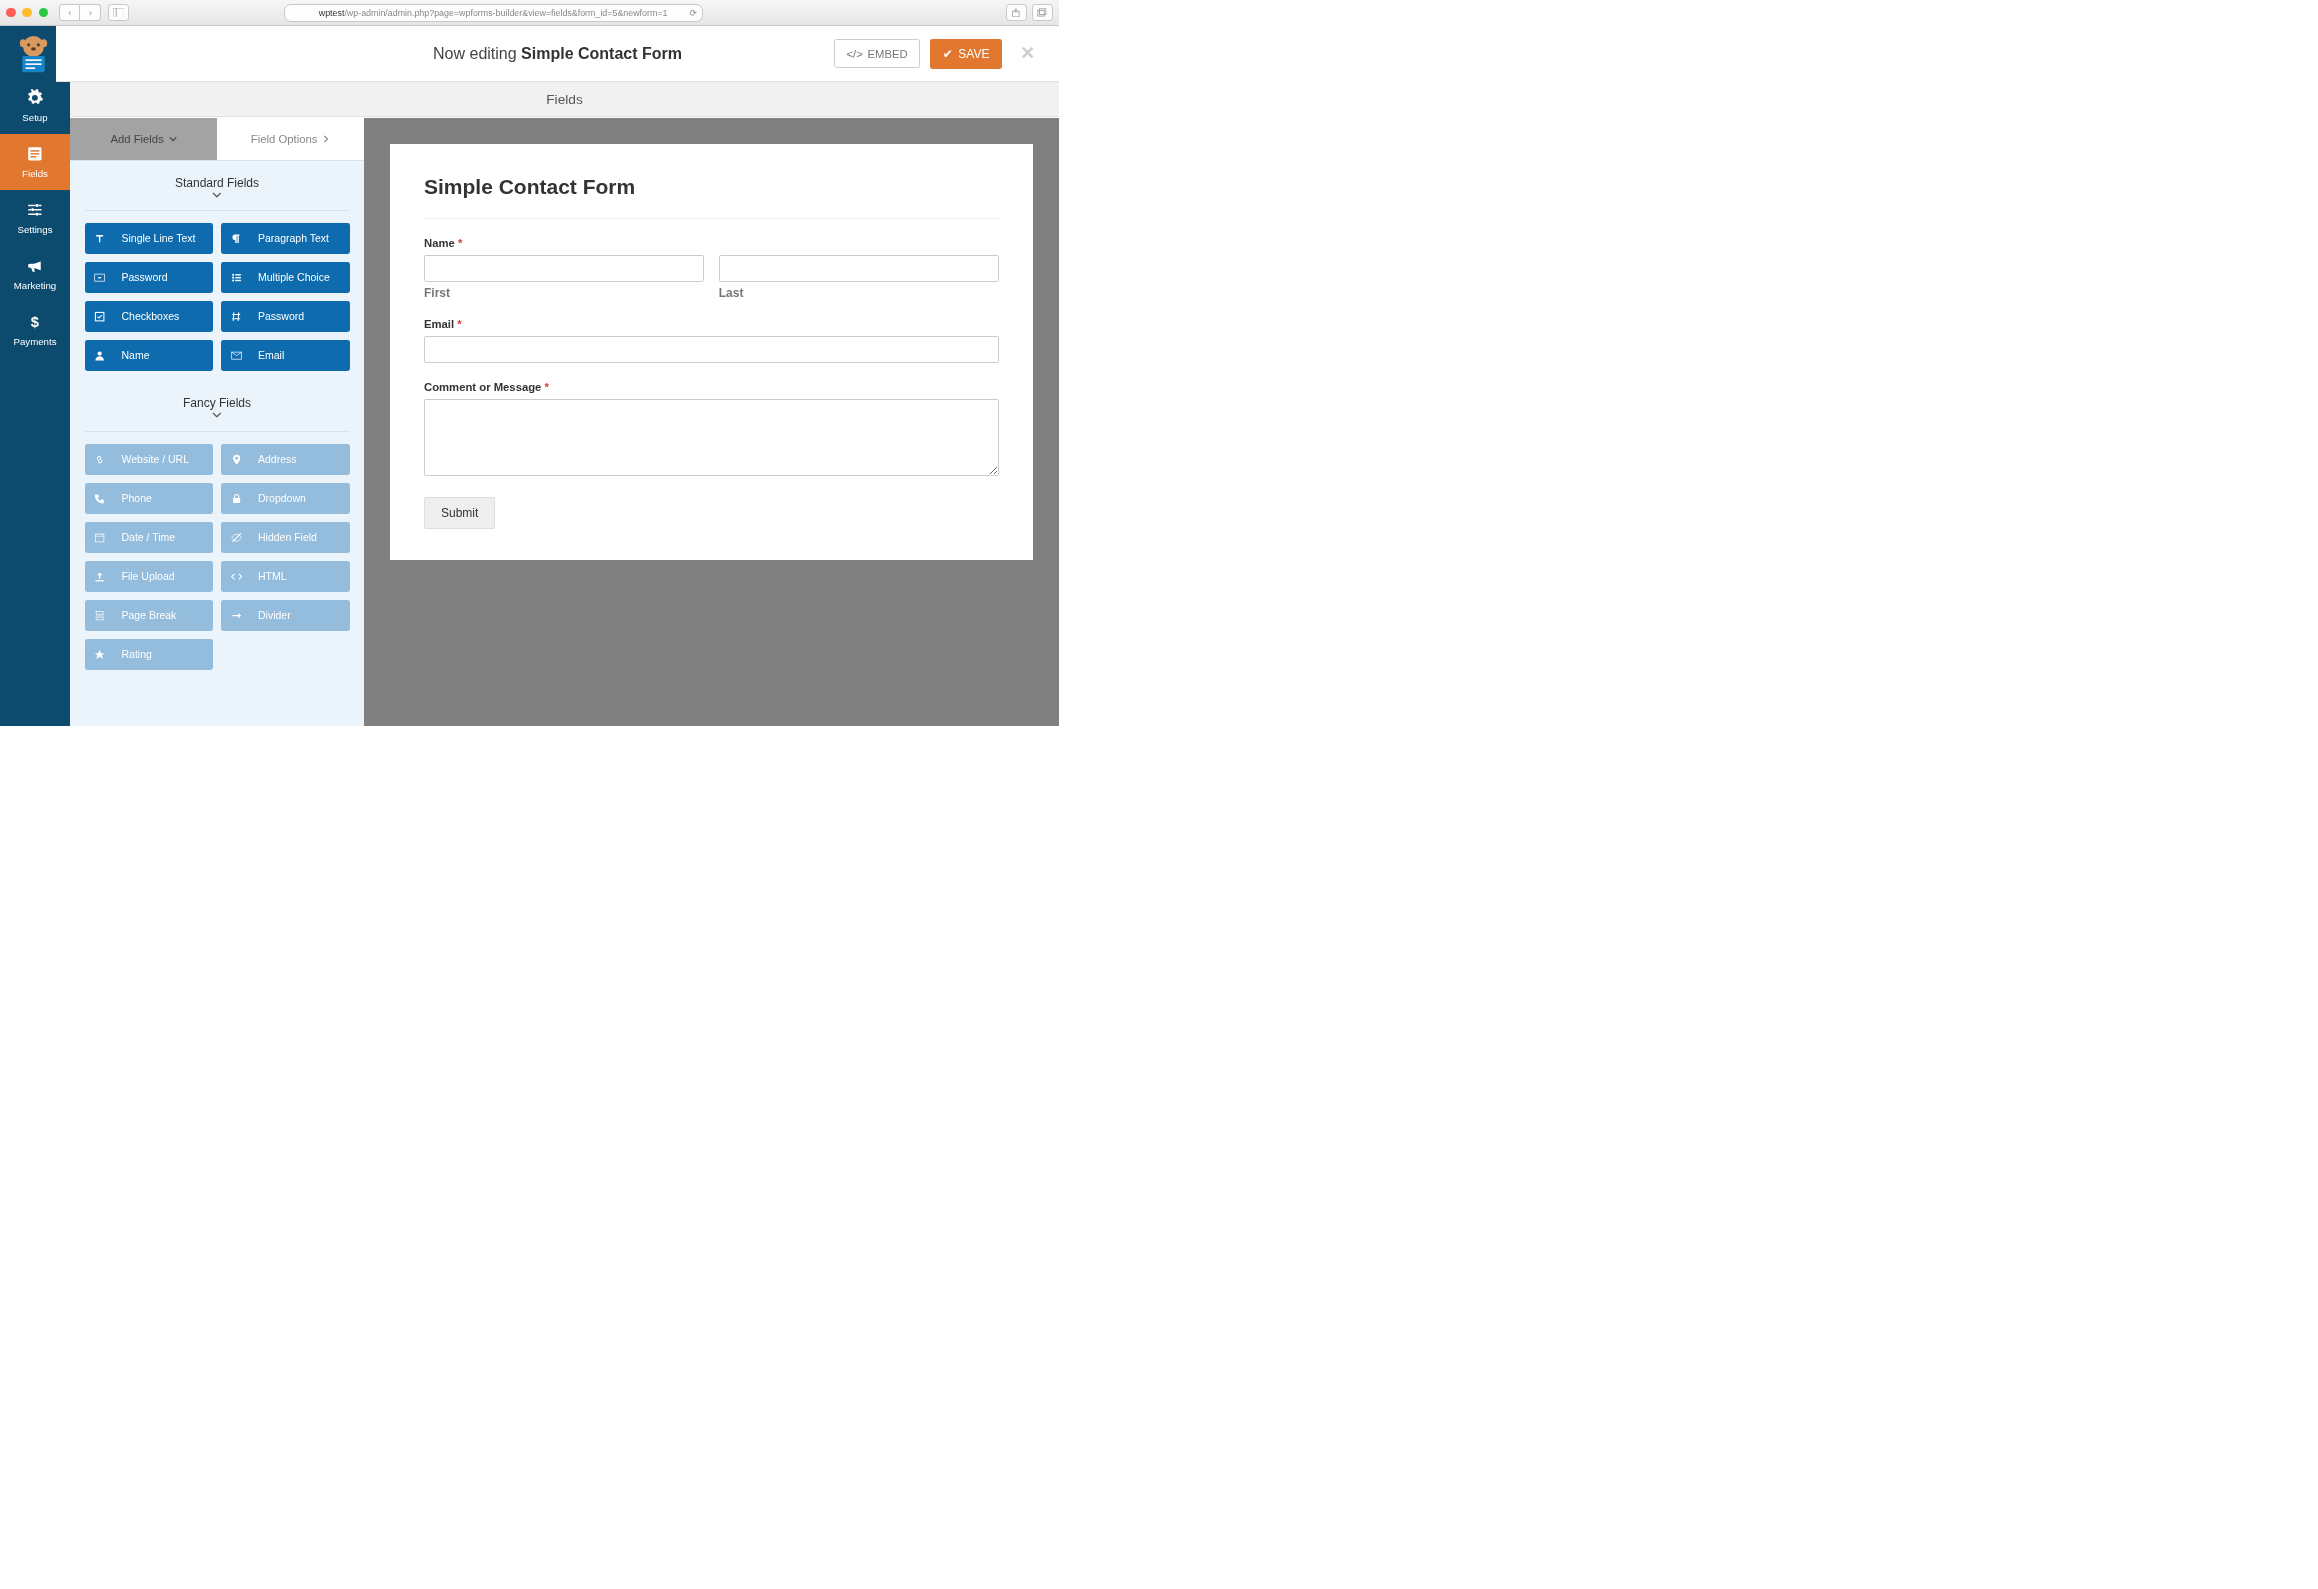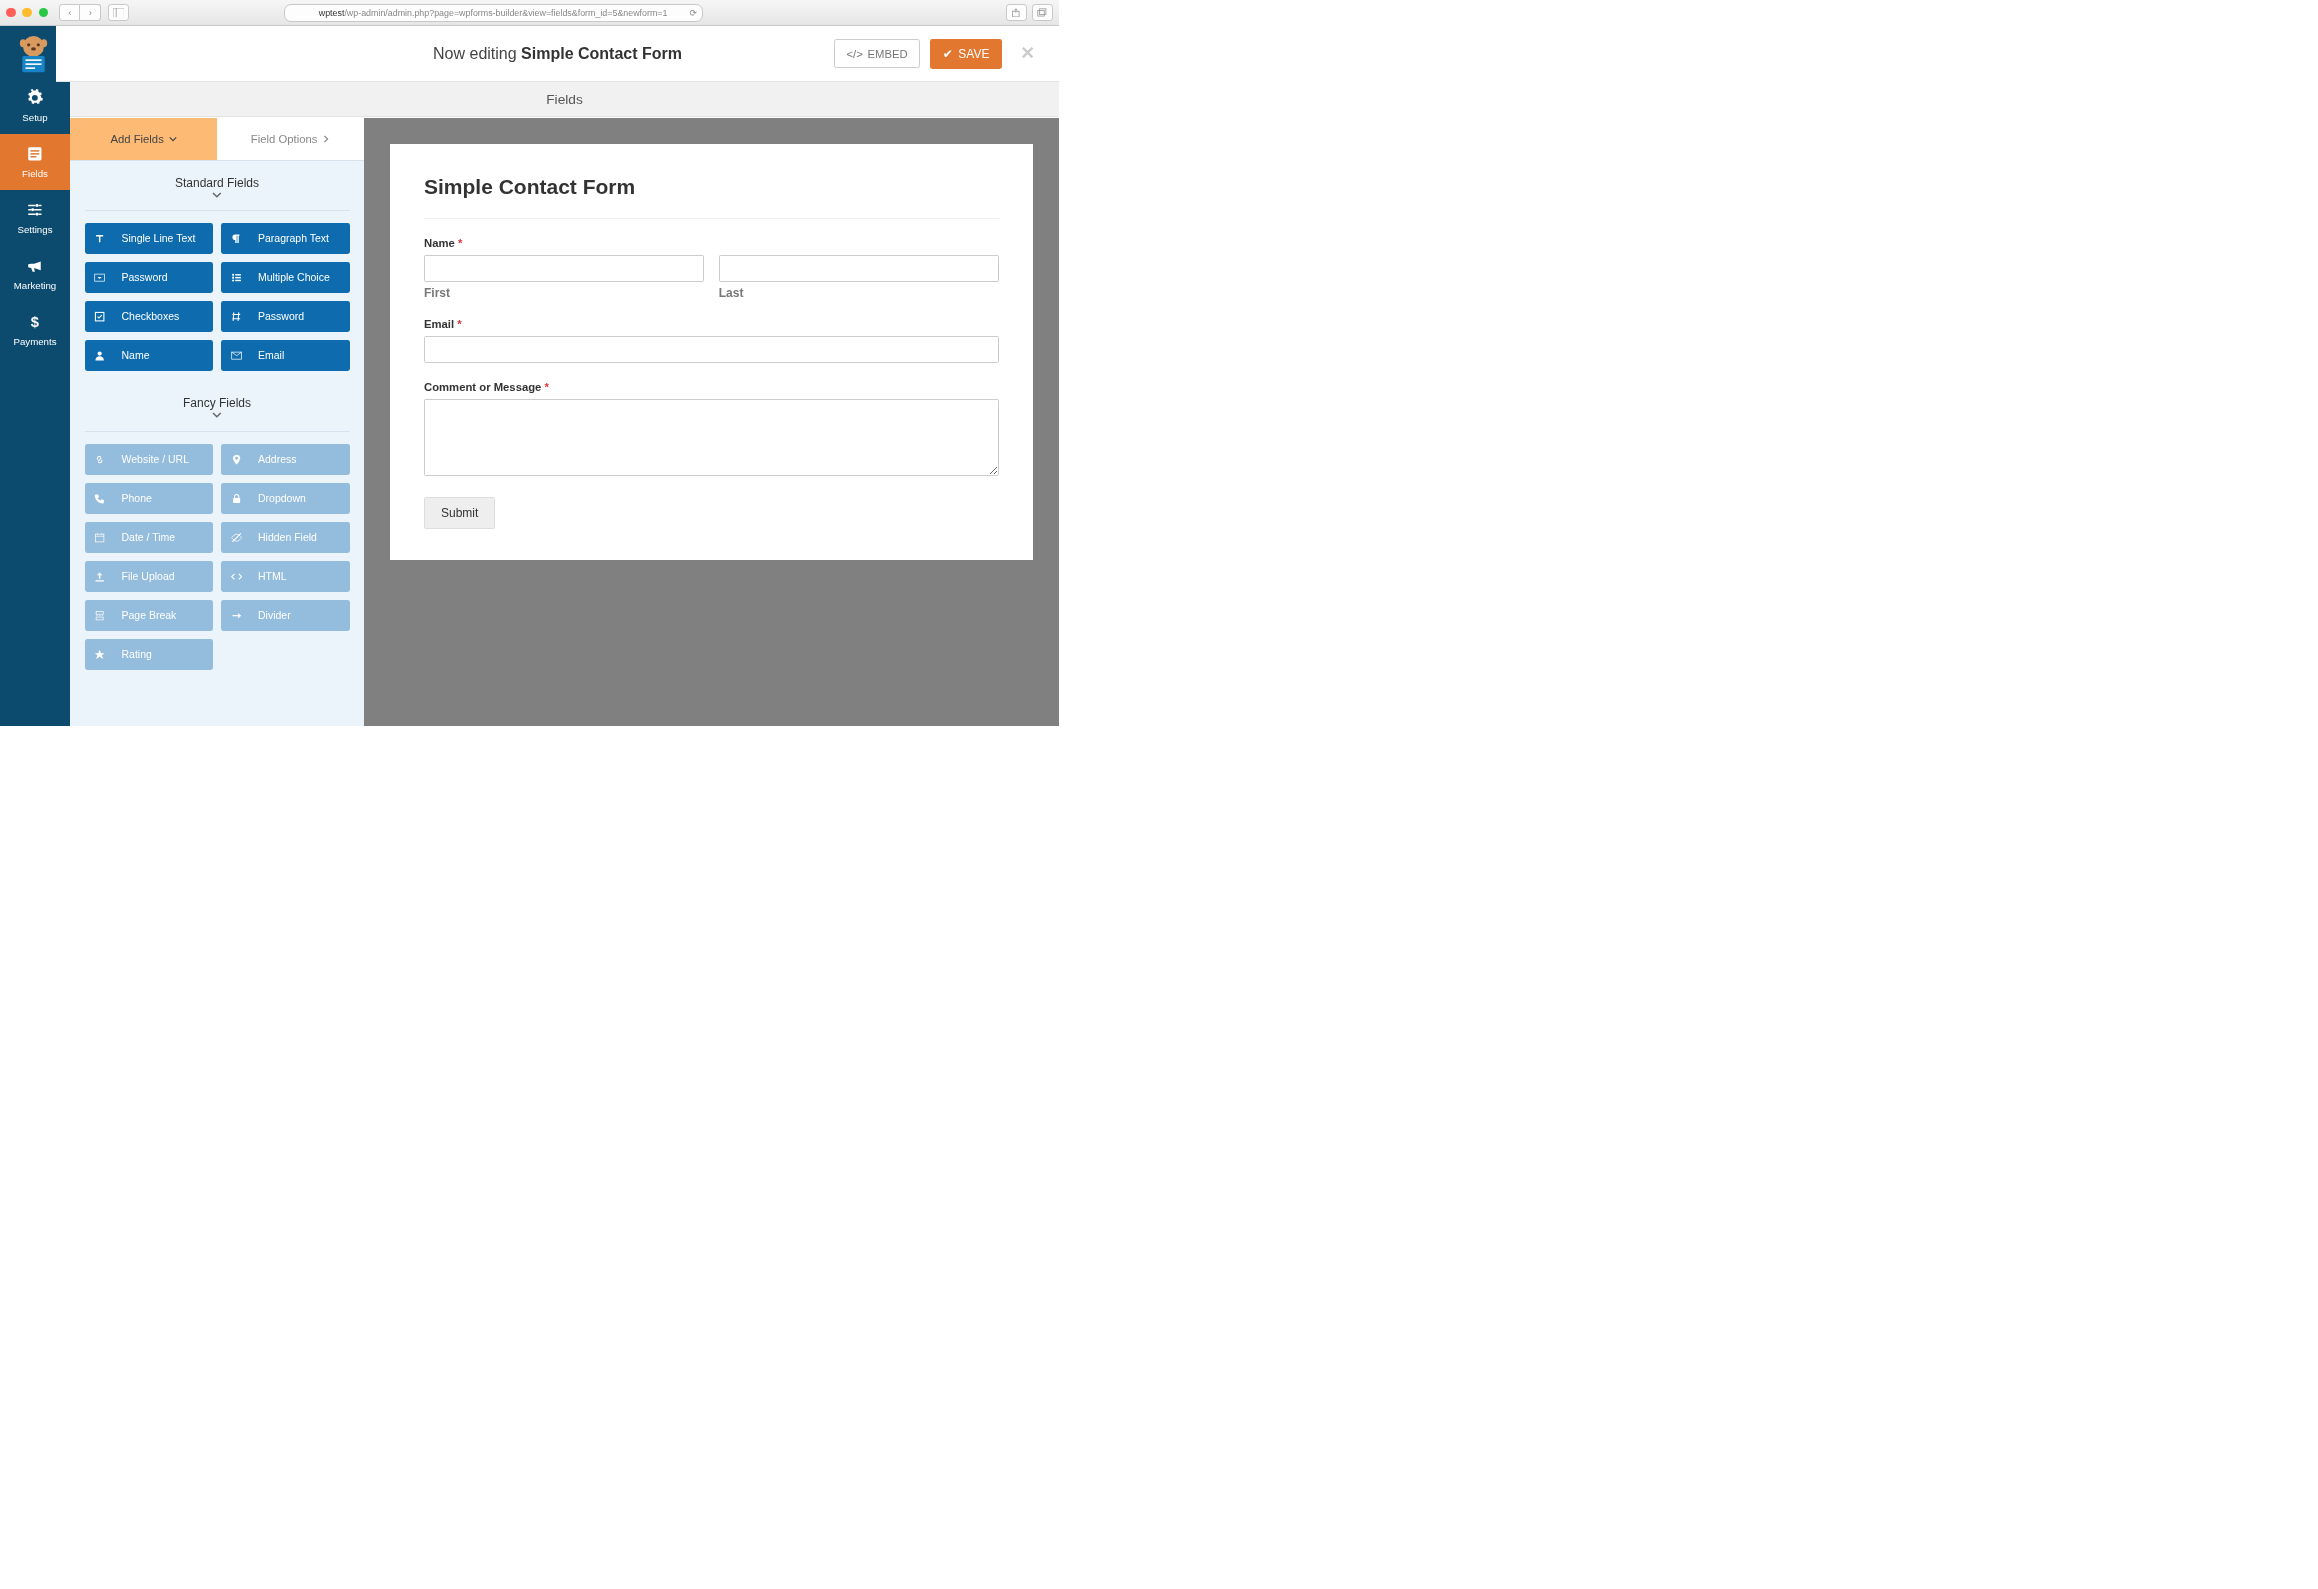--- a/index.html
+++ b/index.html
@@ -37,21 +37,21 @@
 .leftnav { width: 70px; background: #0c4a6e; display:flex; flex-direction:column; padding-top:52px; }
 .leftnav-item { height: 56px; display:flex; flex-direction:column; align-items:center; justify-content:center; gap:4.8px; color:#fff; font-size:9.7px; cursor:pointer; }
 .leftnav-item.active { background:#e27730; }
 .leftnav-item svg { width:17.7px; height:17.7px; fill:#fff; }
 
 
 .fieldsbar { position:absolute; top:56px; left:70px; right:0; height:35px; background:#f1f1f1; border-bottom:0.8px solid #e3e3e3; display:flex; align-items:center; justify-content:center; font-size:13.7px; color:#555; z-index:4; }
 
 
 .sidepanel { width: 294px; background:#ecf4fb; margin-top:92px; overflow-y:auto; height: calc(100% - 92px); }
-.tabs { display:flex; border-bottom:0.8px solid #d6e2ed; background:#fdba74; }
+.tabs { display:flex; border-bottom:0.8px solid #d6e2ed; background:#a3a3a3; }
 .tab { flex:1; height:42px; display:flex; align-items:center; justify-content:center; font-size:11.3px; color:#444; gap:4.8px; cursor:pointer; }
 .tab.inactive { background:#fff; color:#888; }
 .tab svg { width:8px; height:8px; fill:currentColor; }
 .section { padding: 14.5px 14.5px 6.4px; }
 .section-head { display:flex; justify-content:space-between; align-items:center; color:#333; font-size:12px; padding-bottom:11.3px; border-bottom:0.8px solid #d6e2ed; margin-bottom:11.3px;flex-direction:column; }
 .field-grid { display:grid; grid-template-columns: 1fr 1fr; gap:8px; margin-bottom:4.8px; }
 .field-btn { background:#0e6cae; color:#fff; height:31px; border-radius:2.4px; display:flex; align-items:center; padding:0 9.7px; gap:16px; font-size:10.5px; cursor:pointer; }
 .field-btn.lite { background:#94bcdc; }
 .field-btn svg { width:11.3px; height:11.3px; fill:#fff; flex-shrink:0; }
 

